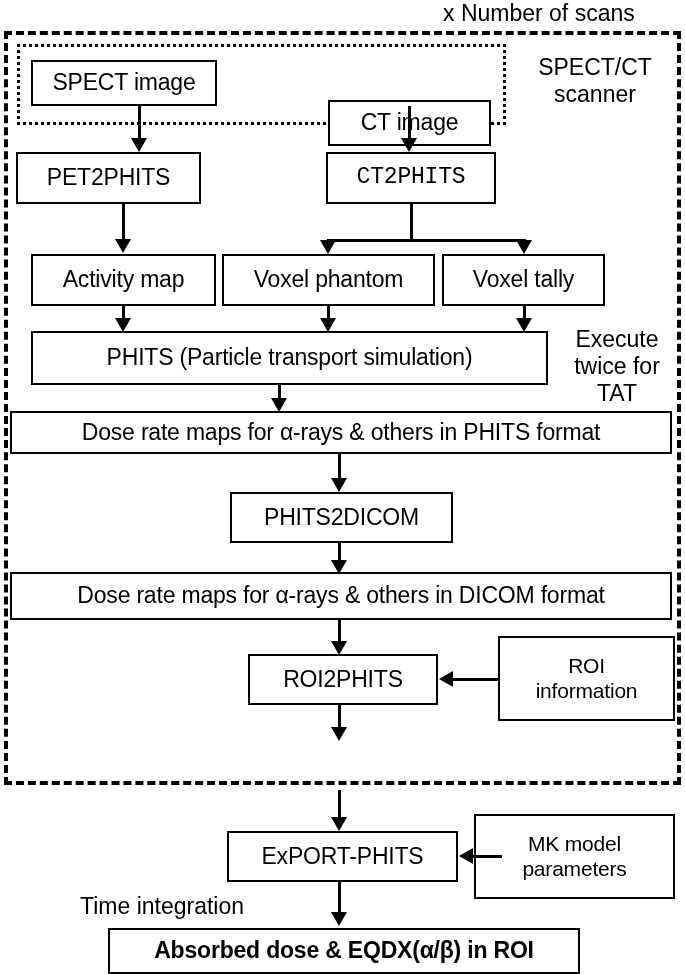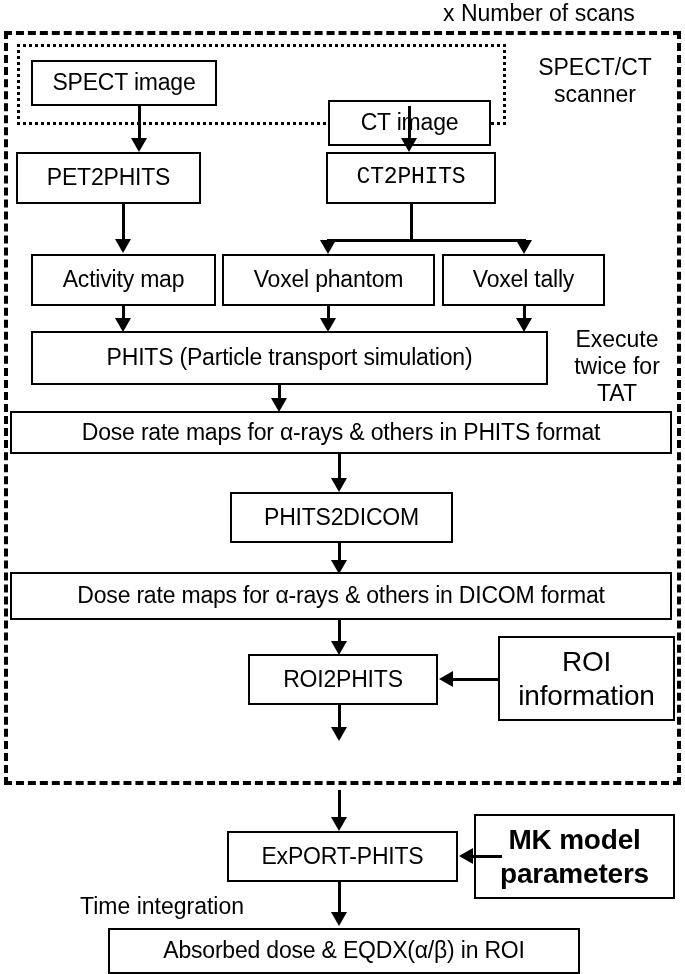--- a/index.html
+++ b/index.html
@@ -19,21 +19,21 @@
     background: #fff;
     display: flex;
     align-items: center;
     justify-content: center;
     text-align: center;
     line-height: 1.1;
     font-size: 23px;
     letter-spacing: -0.2px;
     white-space: nowrap;
   }
-  .node.two-line { white-space: normal; font-size: 28px; line-height: 1.18; }
+  .node.two-line { white-space: normal; font-size: 21px; line-height: 1.18; }
 
   
   .label {
     position: absolute;
     font-size: 23px;
     line-height: 1.18;
     text-align: center;
     white-space: nowrap;
   }
   .label.wrap { white-space: normal; }
@@ -161,28 +161,28 @@
 
   <div class="vline" style="left:338px; top:705px; height:26px;"></div>
   <div class="arrowdown" style="left:331px; top:727px;"></div>
 
 
   <div class="vline" style="left:338px; top:790px; height:32px;"></div>
   <div class="arrowdown" style="left:331px; top:817px;"></div>
 
   <div class="node" style="left:227px; top:831px; width:231px; height:51px;">ExPORT-PHITS</div>
 
-  <div class="node two-line" style="left:474px; top:814px; width:201px; height:85px; flex-direction:column;font-weight:bold;">
+  <div class="node two-line" style="left:474px; top:814px; width:201px; height:85px; flex-direction:column;">
     <span>MK model</span>
     <span>parameters</span>
   </div>
 
   <div class="hline" style="left:472px; top:855px; width:30px;"></div>
   <div class="arrowleft" style="left:459px; top:848px;"></div>
 
   <div class="label" style="left:80px; top:893px; width:200px; text-align:left;">Time integration</div>
 
   <div class="vline" style="left:338px; top:882px; height:36px;"></div>
   <div class="arrowdown" style="left:331px; top:912px;"></div>
 
-  <div class="node" style="left:108px; top:928px; width:472px; height:46px;">Absorbed dose &amp; EQDX(α/β) in ROI</div>
+  <div class="node" style="left:108px; top:928px; width:472px; height:46px;font-weight:bold;">Absorbed dose &amp; EQDX(α/β) in ROI</div>
 
 </div>
 
 </body></html>

